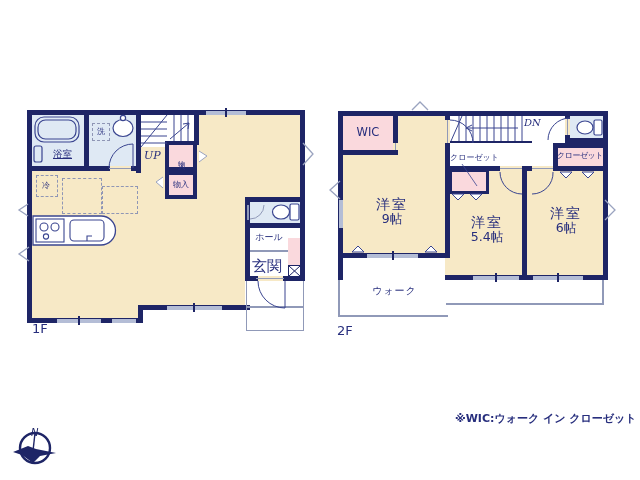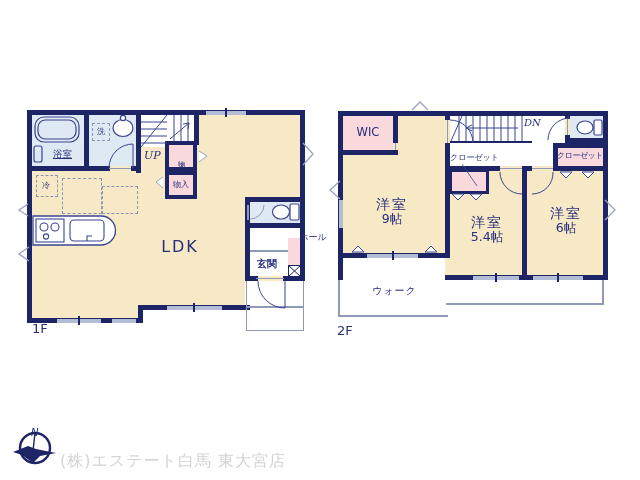--- a/index.html
+++ b/index.html
@@ -88,24 +88,23 @@
   <div class="dash" style="left:102px;top:186px;width:36px;height:28px;"></div>
   <div class="dash" style="left:92px;top:123px;width:18px;height:18px;"></div>
   <div class="lbl" style="left:97px;top:127px;font-size:8px;">洗</div>
 
   <div class="porch" style="left:246px;top:281px;width:58px;height:50px;"></div>
   <div class="thin" style="left:246px;top:306px;width:58px;height:1.5px;"></div>
 
   <div class="lbl ctr" style="left:40px;top:149px;width:45px;font-size:9.5px;text-decoration:underline;">浴室</div>
   <div class="lbl it" style="left:144px;top:150px;font-size:11px;">UP</div>
   <div class="abs ctr" style="left:121px;top:238px;width:118px;">
-    <div class="lbl ctr" style="position:static;font-size:16px;letter-spacing:2px;">LDK</div>
-  </div>
-  <div class="lbl ctr" style="left:250px;top:232px;width:38px;font-size:9px;padding-left:44px;">ホール</div>
-  <div class="lbl ctr" style="left:248px;top:258px;width:38px;font-size:10px;font-weight:bold;">玄関</div>
+  </div>
+  <div class="lbl ctr" style="left:250px;top:232px;width:38px;font-size:9px;">ホール</div>
+  <div class="lbl ctr" style="left:248px;top:258px;width:38px;font-size:15px;">玄関</div>
   <div class="lbl" style="left:32px;top:322px;font-size:13px;">1F</div>
 </div>
 
 <div class="abs" style="left:0;top:0;width:640px;height:480px;">
 
   <div class="fill cream" style="left:343px;top:116px;width:260px;height:159px;"></div>
   <div class="fill white" style="left:450px;top:116px;width:115px;height:27px;"></div>
   <div class="fill white" style="left:450px;top:143px;width:103px;height:23px;"></div>
   <div class="fill blue" style="left:570px;top:116px;width:33px;height:27px;"></div>
   <div class="fill pink" style="left:343px;top:116px;width:50px;height:34px;"></div>
@@ -264,14 +263,14 @@
   </g>
 </svg>
 
 <div class="abs" style="left:0;top:408px;width:640px;height:72px;">
   <svg width="52" height="52" viewBox="0 0 52 52" style="left:10px;top:16px;">
     <circle cx="25" cy="24" r="15" stroke="#1e2566" stroke-width="2.4" fill="none"></circle>
     <text x="21" y="12" font-size="10" font-style="italic" fill="#1e2566">N</text>
     <path d="M25 9 L22 36" stroke="#1e2566" stroke-width="1.4" fill="none"></path>
     <path d="M3 28 L18 22 L26 25 L46 29 L30 32 L23 39 L12 31 Z" fill="#1e2566"></path>
   </svg>
-  <div class="lbl" style="left:60px;top:44px;font-size:16px;color:#d3d3d3;letter-spacing:1px;font-weight:500;">(株)エステート白馬 東大宮店</div>
+  <div class="lbl" style="left:455px;top:5px;font-size:11px;font-weight:bold;">※WIC:ウォーク イン クローゼット</div>
 </div>
 
 </body></html>

